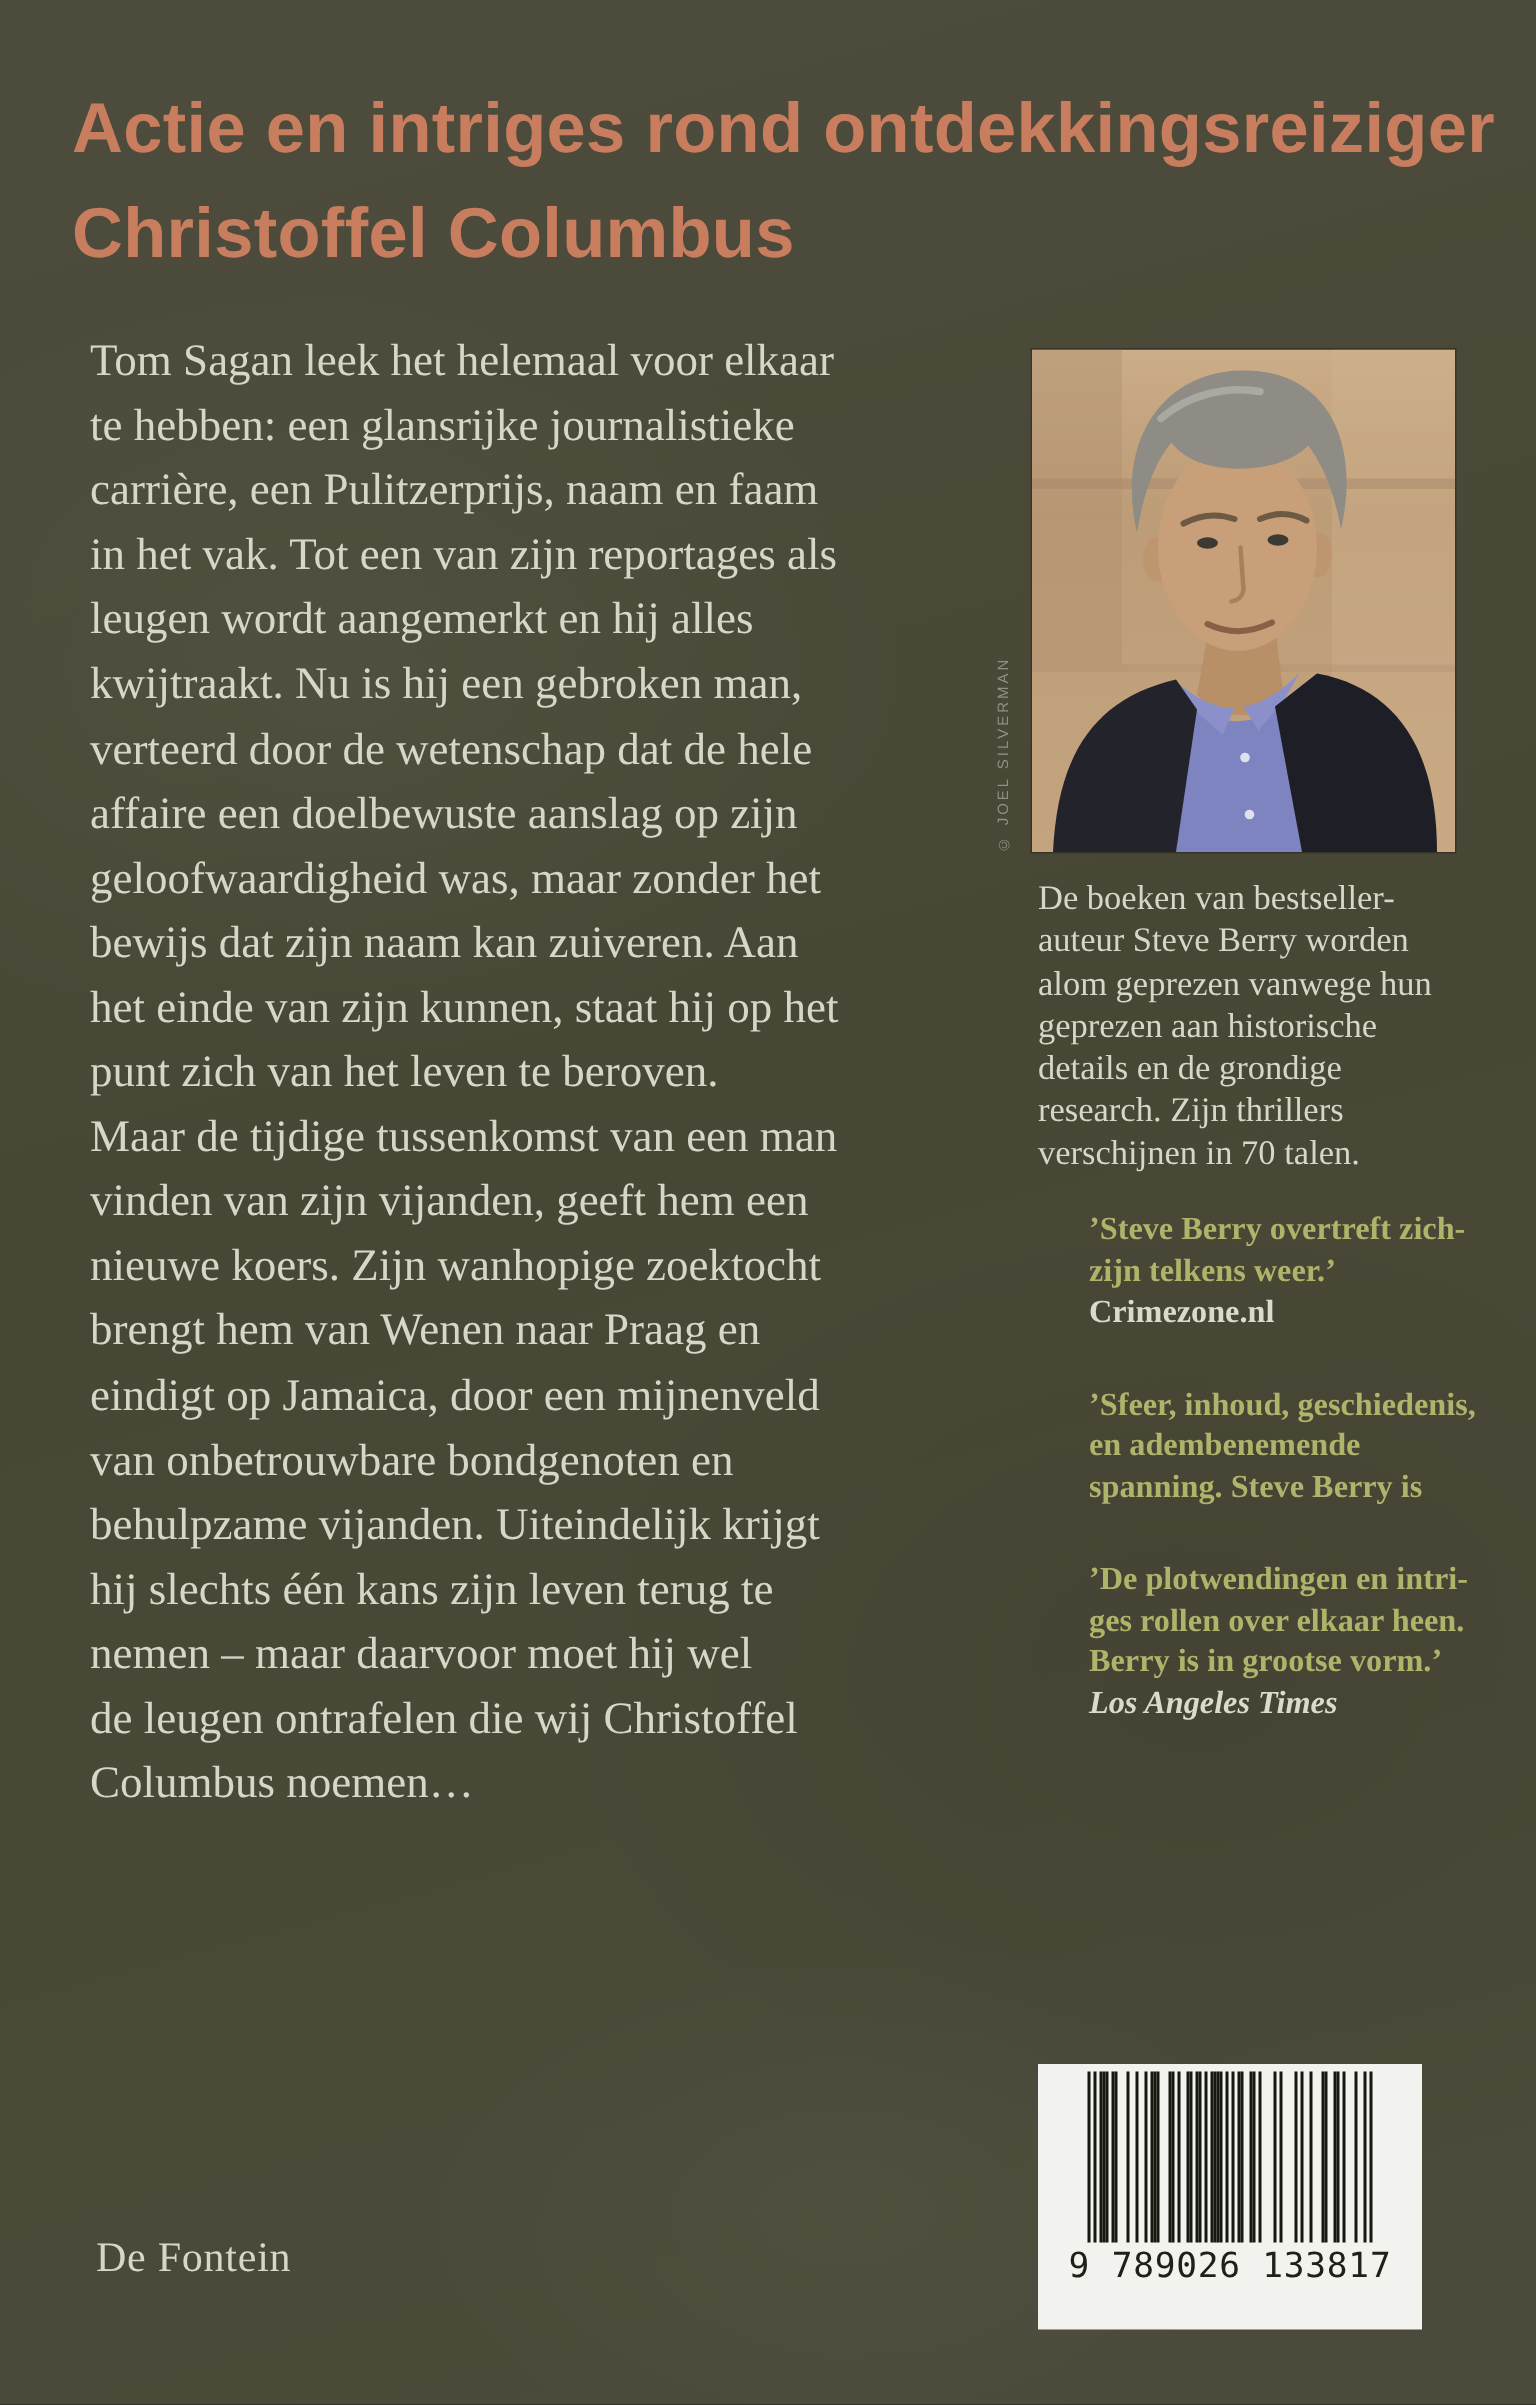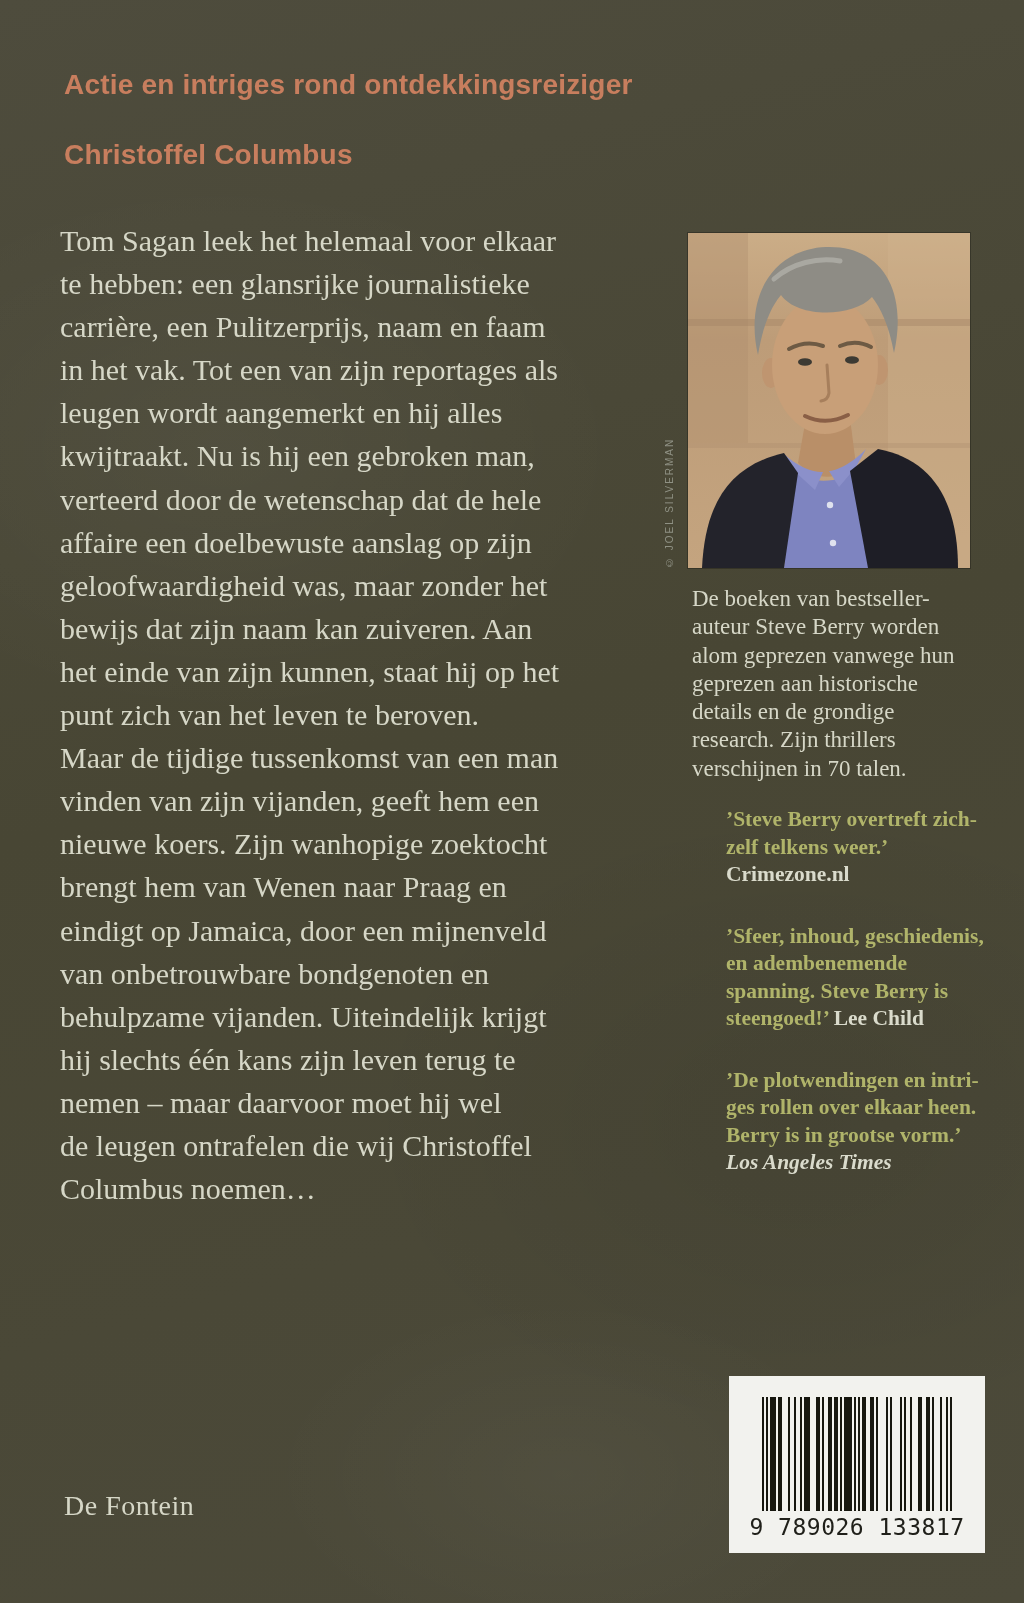--- a/index.html
+++ b/index.html
@@ -6,23 +6,23 @@
   .cover{
     position:relative;width:1024px;height:1603px;overflow:hidden;
     font-family:"Liberation Serif", serif;
     background:
       radial-gradient(ellipse 620px 420px at 22% 28%, rgba(255,255,255,0.035), transparent 65%),
       radial-gradient(ellipse 700px 500px at 78% 70%, rgba(0,0,0,0.07), transparent 65%),
       radial-gradient(ellipse 500px 300px at 55% 92%, rgba(255,255,255,0.03), transparent 60%),
       linear-gradient(165deg,#4e4c3d 0%,#484634 45%,#4c4a3a 100%);
   }
   .heading{
-    position:absolute;left:64px;top:50px;
+    position:absolute;left:48px;top:50px;
     font-family:"Liberation Sans", sans-serif;
-    font-weight:700;font-size:28px;line-height:70px;letter-spacing:0.2px;
+    font-weight:700;font-size:47px;line-height:70px;letter-spacing:0.2px;
     color:#c87e5e;
   }
   .synopsis{
     position:absolute;left:60px;top:219px;width:590px;
     font-size:30px;line-height:43.1px;color:#d6d7c7;
   }
   .photo{
     position:absolute;left:688px;top:233px;width:282px;height:335px;
     box-shadow:0 0 0 1px rgba(0,0,0,0.25);
   }
@@ -45,21 +45,21 @@
   }
   .quote .attr{color:#dadbcc;}
   .quote .attr.italic{font-style:italic;}
   .publisher{
     position:absolute;left:64px;top:1490px;
     font-size:28px;color:#d6d7c7;letter-spacing:0.5px;
   }
   .barcode{
     position:absolute;left:692px;top:1376px;width:256px;height:177px;
     background:#f2f2ee;display:flex;flex-direction:column;align-items:center;
-    padding-top:21px;box-sizing:border-box;margin-left:37px;
+    padding-top:5px;box-sizing:border-box;
   }
   .bars{display:flex;height:114px;}
   .bars .b1{width:2px;background:#17170f;}
   .bars .b0{width:2px;background:transparent;}
   .isbn{
     margin-top:3px;
     font-family:"DejaVu Sans Mono", monospace;
     font-size:23px;color:#20201a;letter-spacing:0.5px;white-space:pre;
   }
 </style>
@@ -145,29 +145,28 @@
       <div class="bio-line">geprezen aan historische</div>
       <div class="bio-line">details en de grondige</div>
       <div class="bio-line">research. Zijn thrillers</div>
       <div class="bio-line">verschijnen in 70 talen.</div>
     </div>
 
   <div class="quotes">
 
     <div class="quote">
       <div><span>’Steve Berry overtreft zich-</span></div>
-      <div><span>zelf telkens weer.’</span></div>
+      <div><span>zijn telkens weer.’</span></div>
       <div><span class="attr">Crimezone.nl</span></div>
     </div>
 
     <div class="quote">
       <div><span>’Sfeer, inhoud, geschiedenis,</span></div>
       <div><span>en adembenemende</span></div>
       <div><span>spanning. Steve Berry is</span></div>
-      <div><span>steengoed!’</span> <span class="attr">Lee Child</span></div>
     </div>
 
 
     <div class="quote">
       <div><span>’De plotwendingen en intri-</span></div>
       <div><span>ges rollen over elkaar heen.</span></div>
       <div><span>Berry is in grootse vorm.’</span></div>
       <div><span class="attr italic">Los Angeles Times</span></div>
     </div>
 

